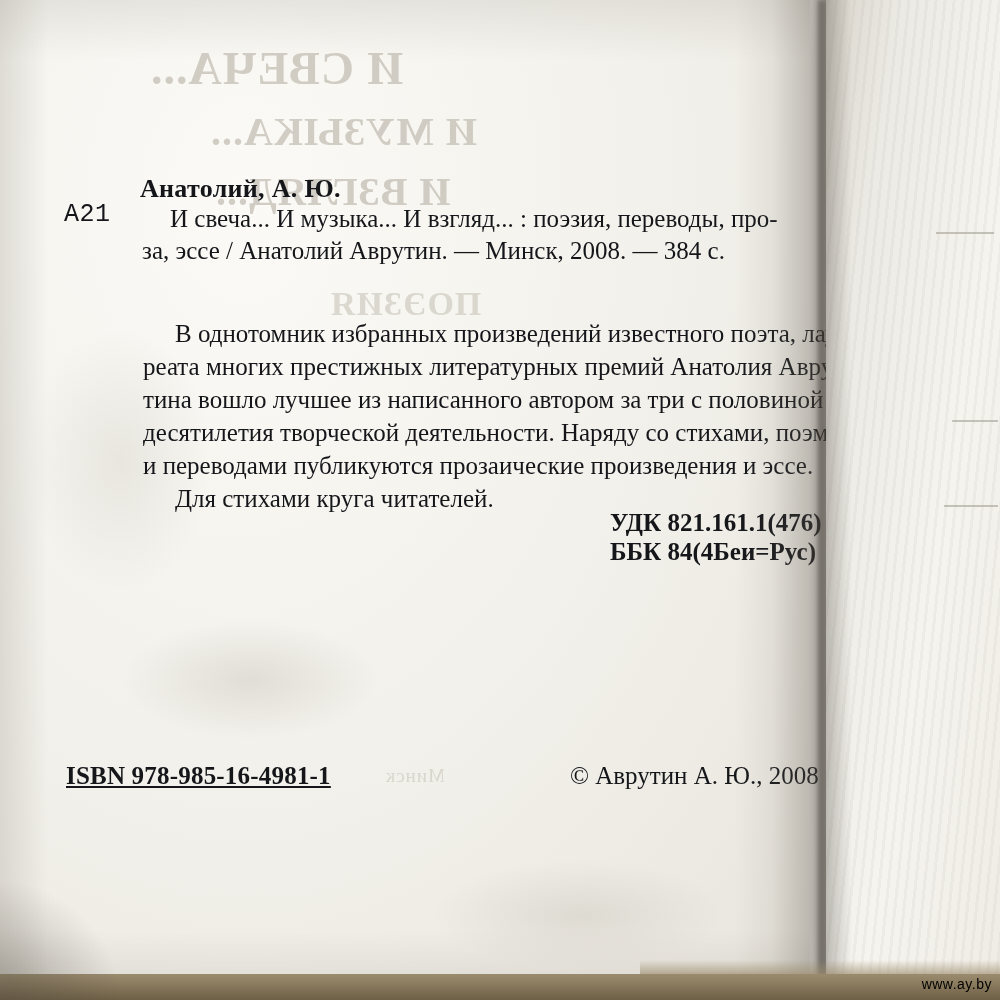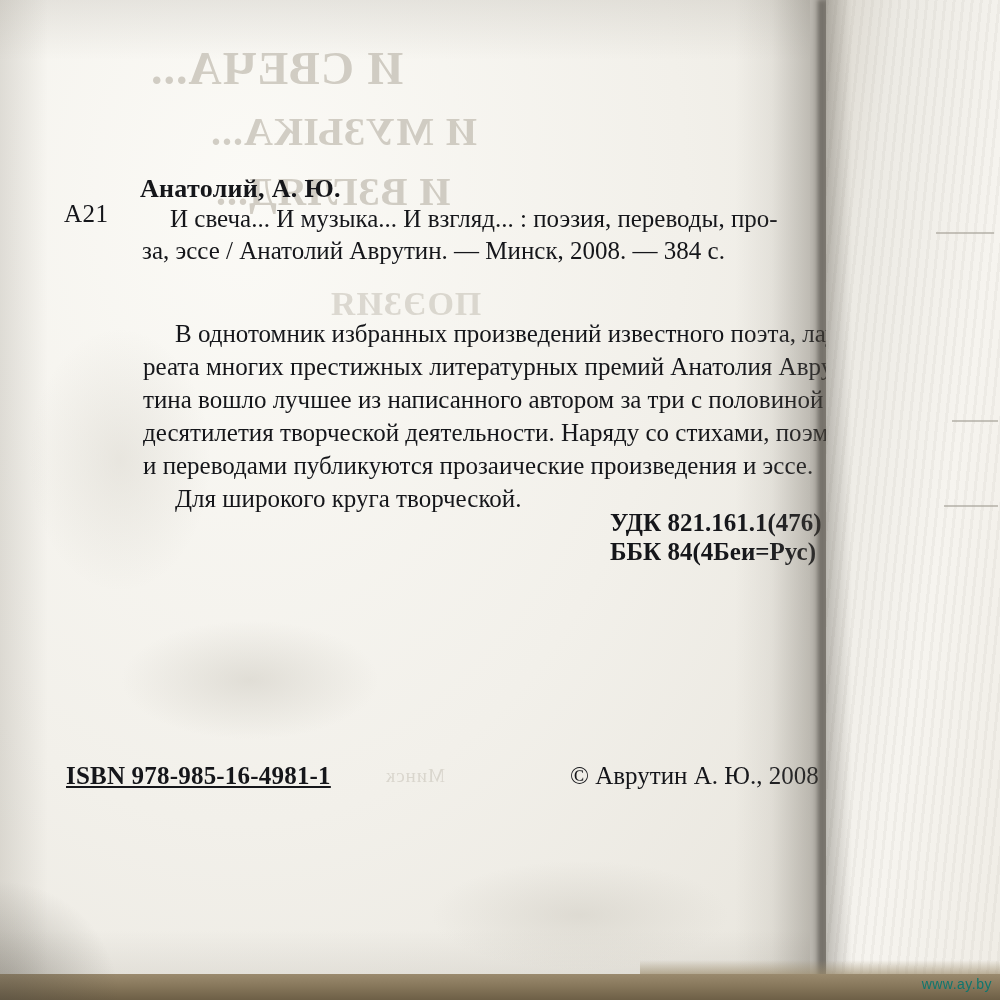--- a/index.html
+++ b/index.html
@@ -115,20 +115,21 @@
   .st5 { left: 385px; top: 765px; font-size: 19px; opacity:.42; font-weight:normal;}
 
   
   .doc { position: absolute; left: 0; top: 0; width: 810px; height: 1000px; color: #15161a; }
 
   .cat-code {
     position: absolute;
     left: 64px; top: 200px;
     font-size: 25px;
     letter-spacing: .5px;
+    font-family: Liberation Mono, monospace;
   }
   .author-line {
     position: absolute;
     left: 140px; top: 174px;
     font-size: 26px;
     font-weight: bold;
     letter-spacing: .3px;
   }
   .desc-block {
     position: absolute;
@@ -179,21 +180,21 @@
     font-size: 25px;
     white-space: nowrap;
   }
 
   
   .watermark {
     position: absolute;
     right: 8px; bottom: 8px;
     font-family: "Liberation Sans", sans-serif;
     font-size: 14px;
-    color: #0f766e;
+    color: #000000;
     letter-spacing: .5px;
   }
 
   
   .blotch{position:absolute;border-radius:50%;pointer-events:none;}
 </style>
 </head>
 <body>
 
 <div id="page">
@@ -221,21 +222,21 @@
       <span class="ln">за, эссе / Анатолий Аврутин. — Минск, 2008. —  384 с.</span>
     </div>
 
 
     <div class="annotation">
       <span class="ln ind">В однотомник избранных произведений известного поэта, лау-</span>
       <span class="ln">реата многих престижных литературных премий Анатолия Авру-</span>
       <span class="ln">тина вошло лучшее из написанного автором за три с половиной</span>
       <span class="ln">десятилетия творческой деятельности. Наряду со стихами, поэмами</span>
       <span class="ln">и переводами публикуются прозаические произведения и эссе.</span>
-      <span class="ln ind">Для широкого круга творческой.</span>
+      <span class="ln ind">Для стихами круга читателей.</span>
     </div>
 
     <div class="udk-block">
       <span class="ln">УДК  821.161.1(476)</span>
       <span class="ln">ББК  84(4Беи=Рус)</span>
     </div>
 
     <div class="isbn-bottom">ISBN 978-985-16-4981-1</div>
     <div class="copyright">© Аврутин А. Ю., 2008</div>
   </div>

